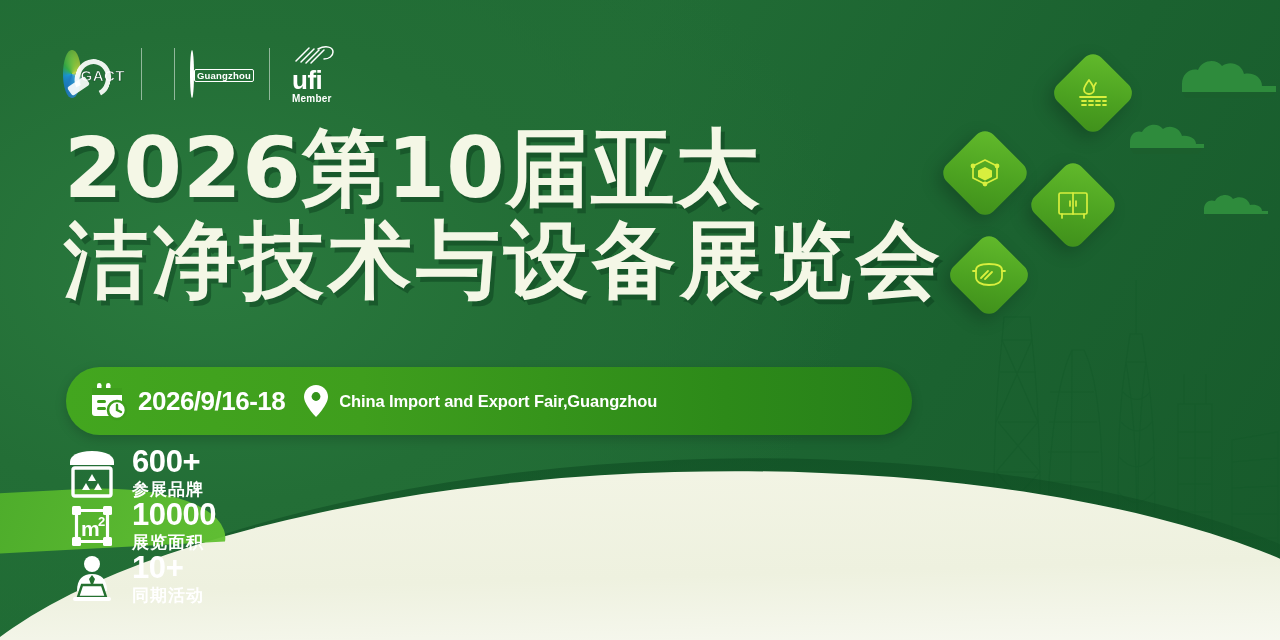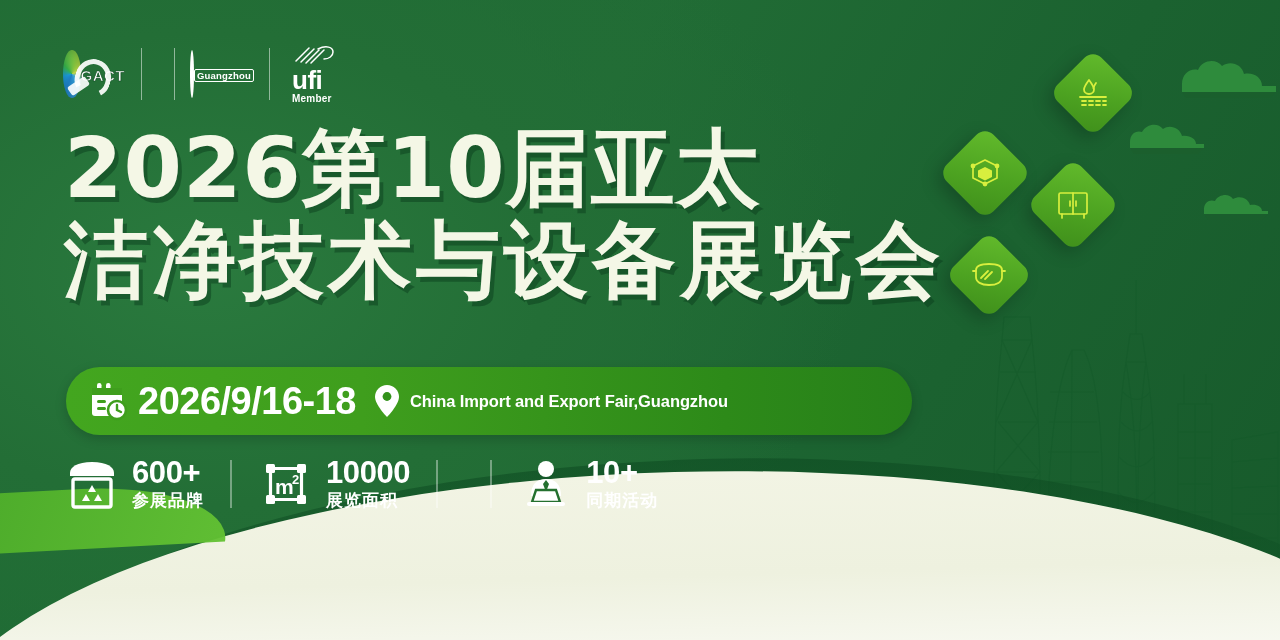--- a/index.html
+++ b/index.html
@@ -165,40 +165,40 @@
     position:absolute; left:66px; top:367px; z-index:10;
     height:68px; width:846px;
     background:linear-gradient(90deg,#43a61f 0%, #3f9e1d 35%, #2d8a19 78%, #27801a 100%);
     border-radius:34px;
     display:flex; align-items:center;
     padding:0 22px;
     box-shadow:0 4px 12px rgba(0,0,0,.18);
   }
   .pill .cal { width:40px; height:40px; flex:0 0 auto; }
   .pill .date {
-    color:#ffffff; font-size:38px; font-weight:bold;
+    color:#ffffff; font-size:26px; font-weight:bold;
     letter-spacing:-.5px; margin-left:10px; white-space:nowrap;
     font-family:"Liberation Sans", sans-serif;
   }
   .pill .pin { width:26px; height:34px; margin-left:18px; flex:0 0 auto; }
   .pill .venue { margin-left:10px; }
   .pill .venue .cn {
     color:#ffffff; font-size:23px; font-weight:bold; line-height:1.12;
     letter-spacing:.5px; white-space:nowrap;
     font-family:"DejaVu Sans","Liberation Sans", sans-serif;
   }
   .pill .venue .en {
     color:#ffffff; font-size:16.5px; font-weight:bold; line-height:1.15;
     letter-spacing:-.1px; white-space:nowrap; margin-top:1px;
   }
 
   
   .stats {
     position:absolute; left:64px; top:446px; z-index:10;
-    display:flex; align-items:center; height:76px;
+    display:flex; height:76px;flex-direction:column;
   }
   .stat { display:flex; align-items:center; }
   .stat .ico { width:56px; height:52px; flex:0 0 auto; }
   .stat .txt { margin-left:12px; }
   .stat .num {
     color:#ffffff; font-size:31px; font-weight:bold; line-height:1.02;
     letter-spacing:-.4px; white-space:nowrap;
     font-family:"Liberation Sans", sans-serif;
   }
   .stat .lbl {

